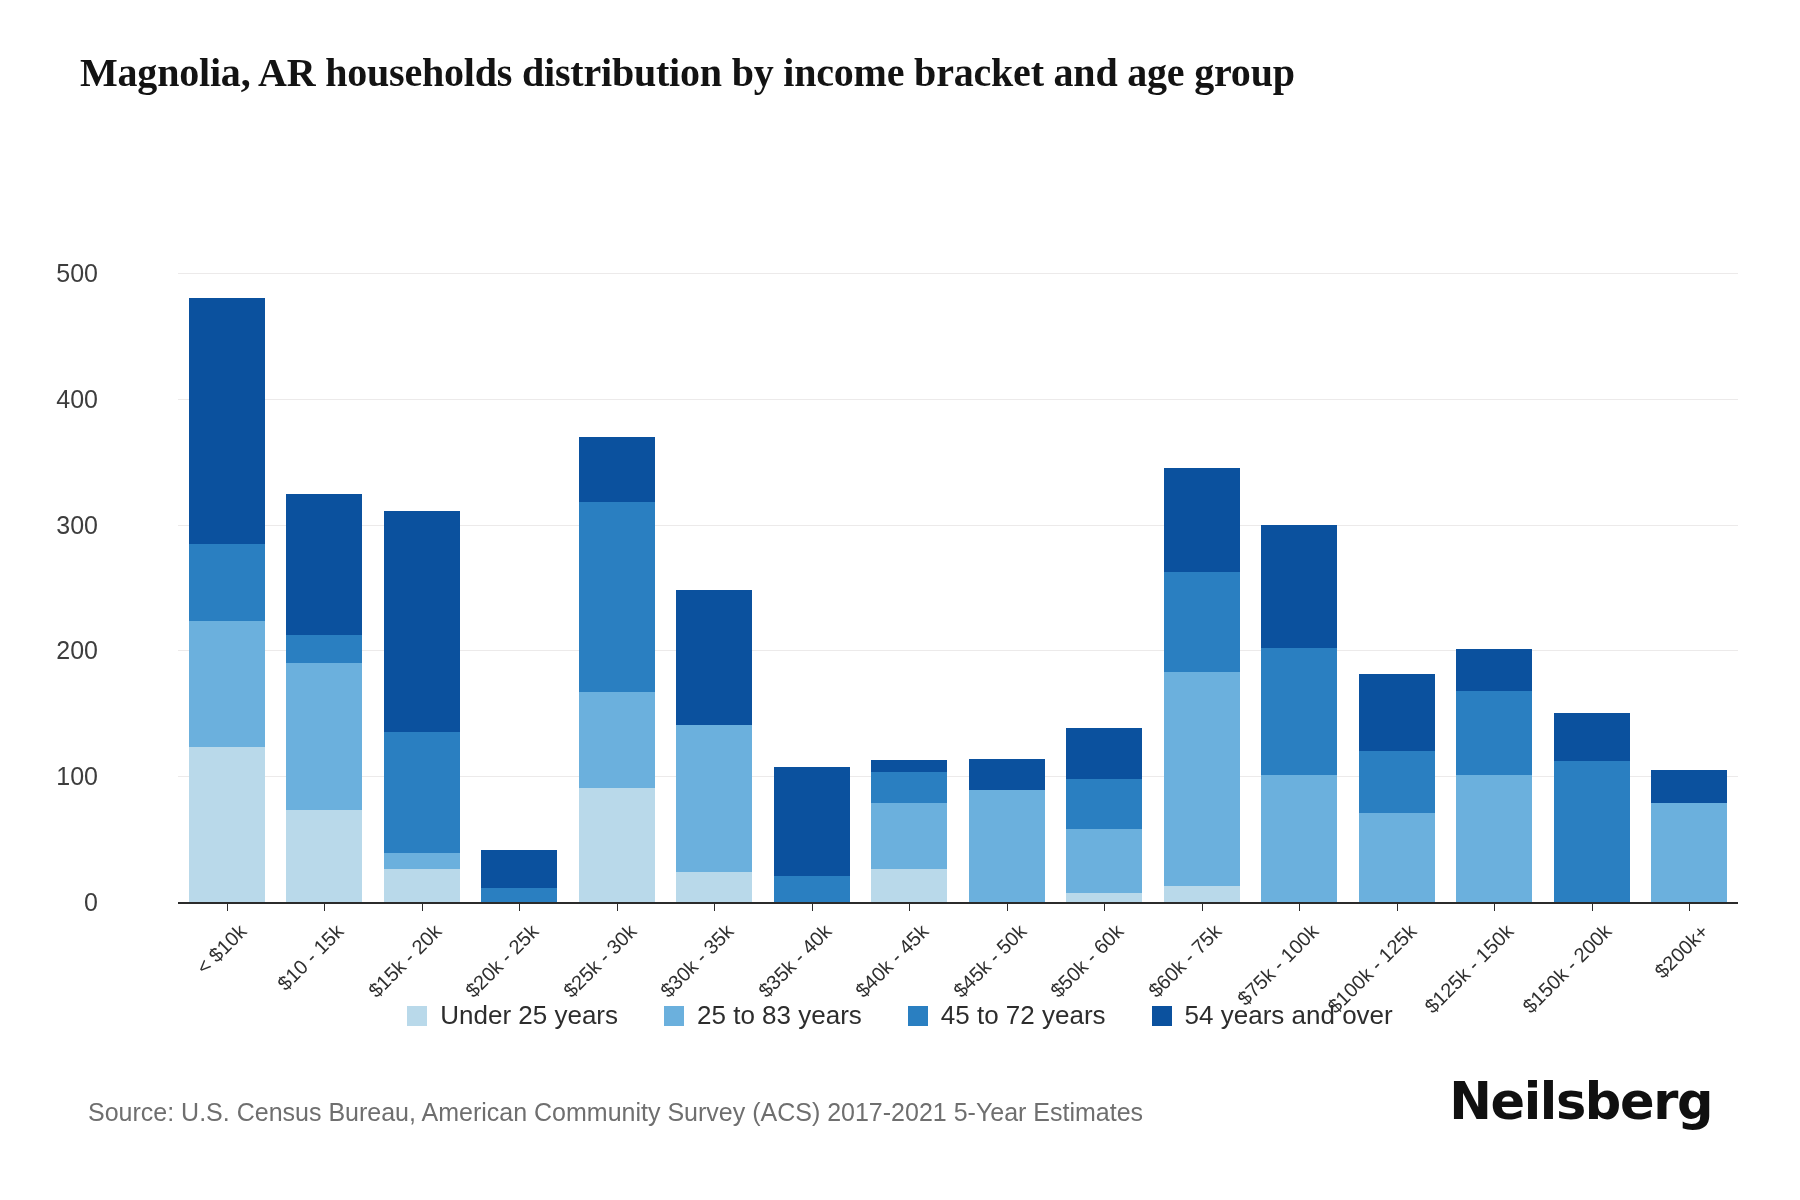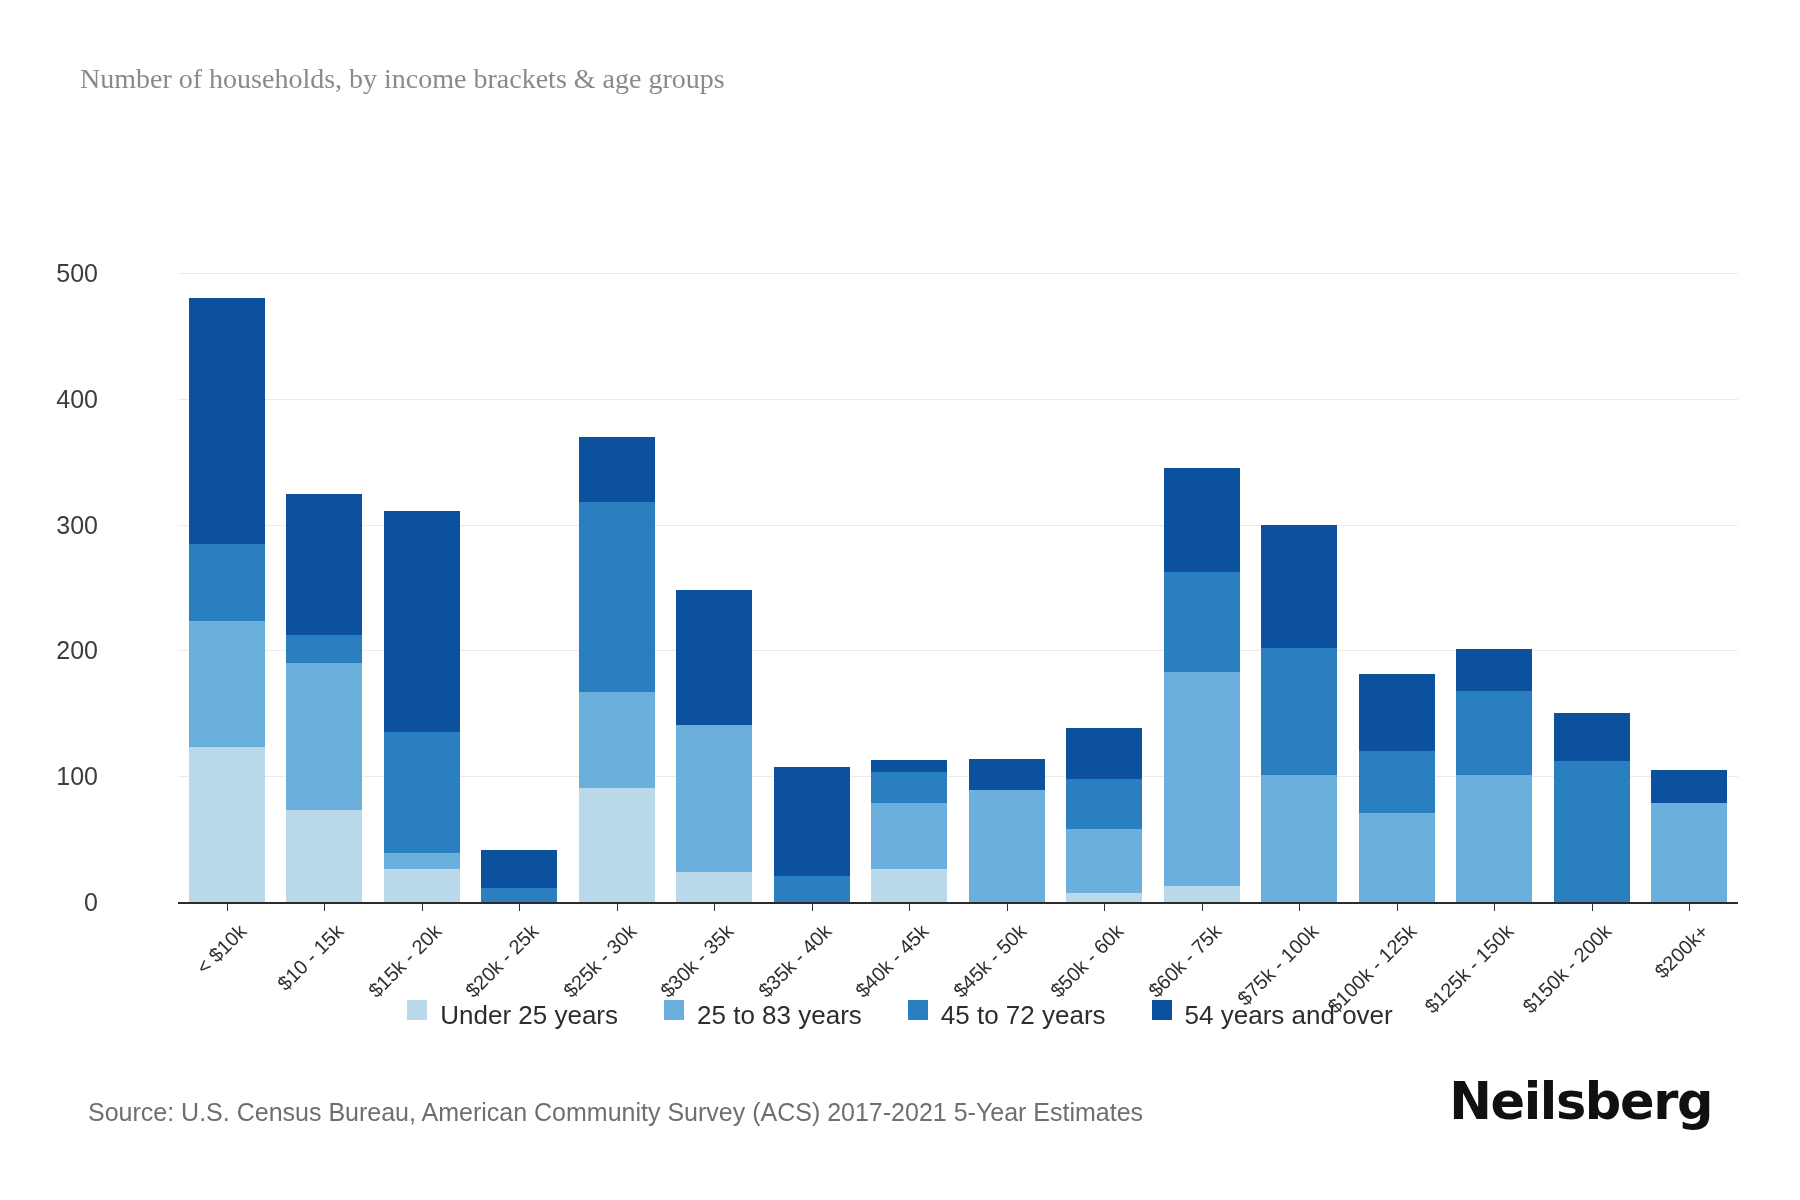--- a/index.html
+++ b/index.html
@@ -142,21 +142,21 @@
     left: 0;
     top: 1000px;
     width: 1800px;
     display: flex;
     justify-content: center;
     align-items: center;
     gap: 46px;
   }
   .legend-item {
     display: flex;
-    align-items: flex-start;
+    align-items: center;
     gap: 13px;
   }
   .legend-swatch {
     width: 20px;
     height: 20px;
     display: inline-block;
     flex: 0 0 auto;
   }
   .legend-label {
     font-size: 26px;
@@ -190,21 +190,21 @@
     color: #101010;
     font-family: "DejaVu Sans", sans-serif;
   }
 </style>
 </head>
 <body>
 
 <div class="page">
 
   <div class="header">
-    <div class="chart-subtitle">Number of households, by income brackets &amp; age groups</div>
+    <h1 class="chart-title">Magnolia, AR households distribution by income bracket and age group</h1>
   </div>
 
   <div class="plot-wrap">
     <div class="plot" id="plot">
       <div id="gridlines">
           <div class="gridline zero" style="top: 629px;"></div>
           <div class="ytick-label" style="top: 629px;">0</div>
           <div class="gridline" style="top: 503.2px;"></div>
           <div class="ytick-label" style="top: 503.2px;">100</div>
           <div class="gridline" style="top: 377.4px;"></div>

